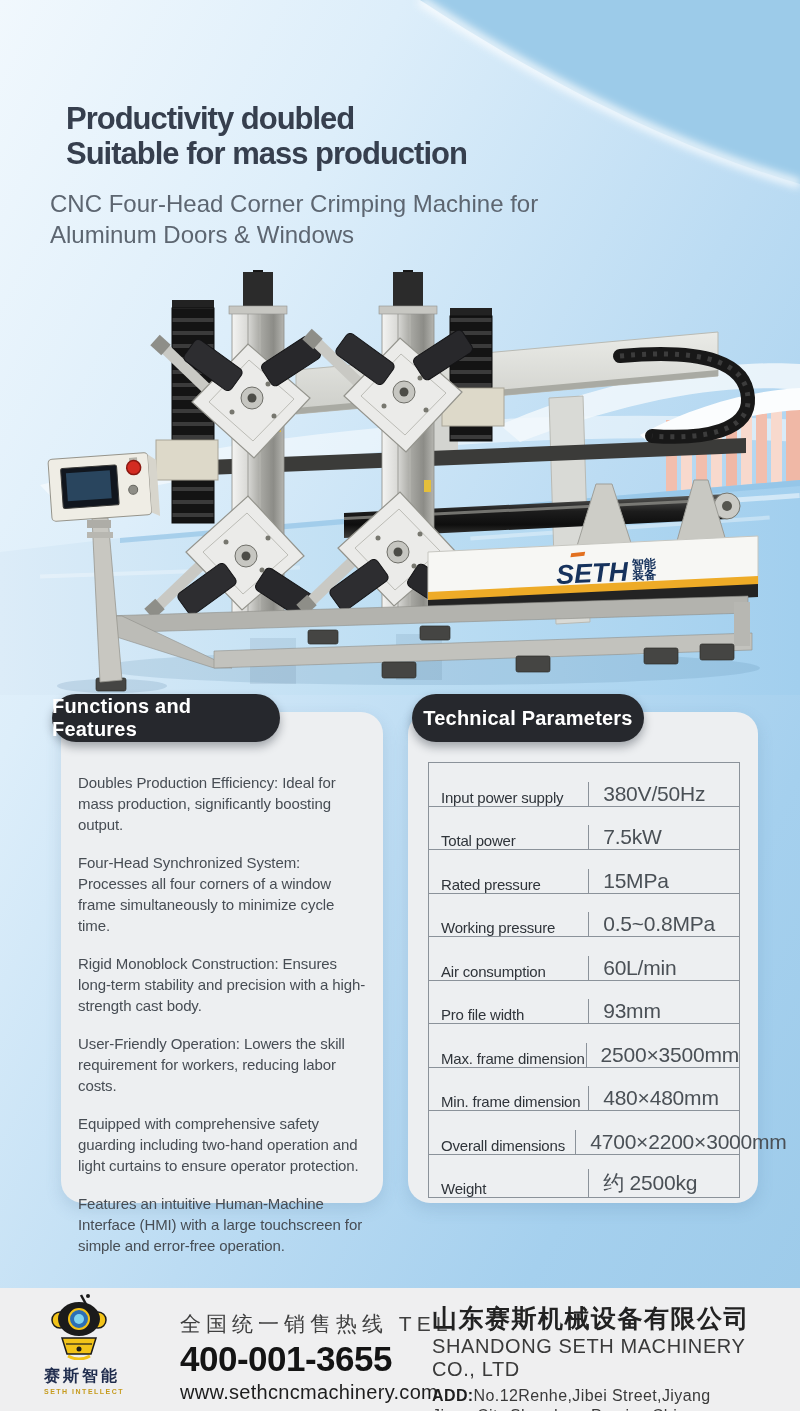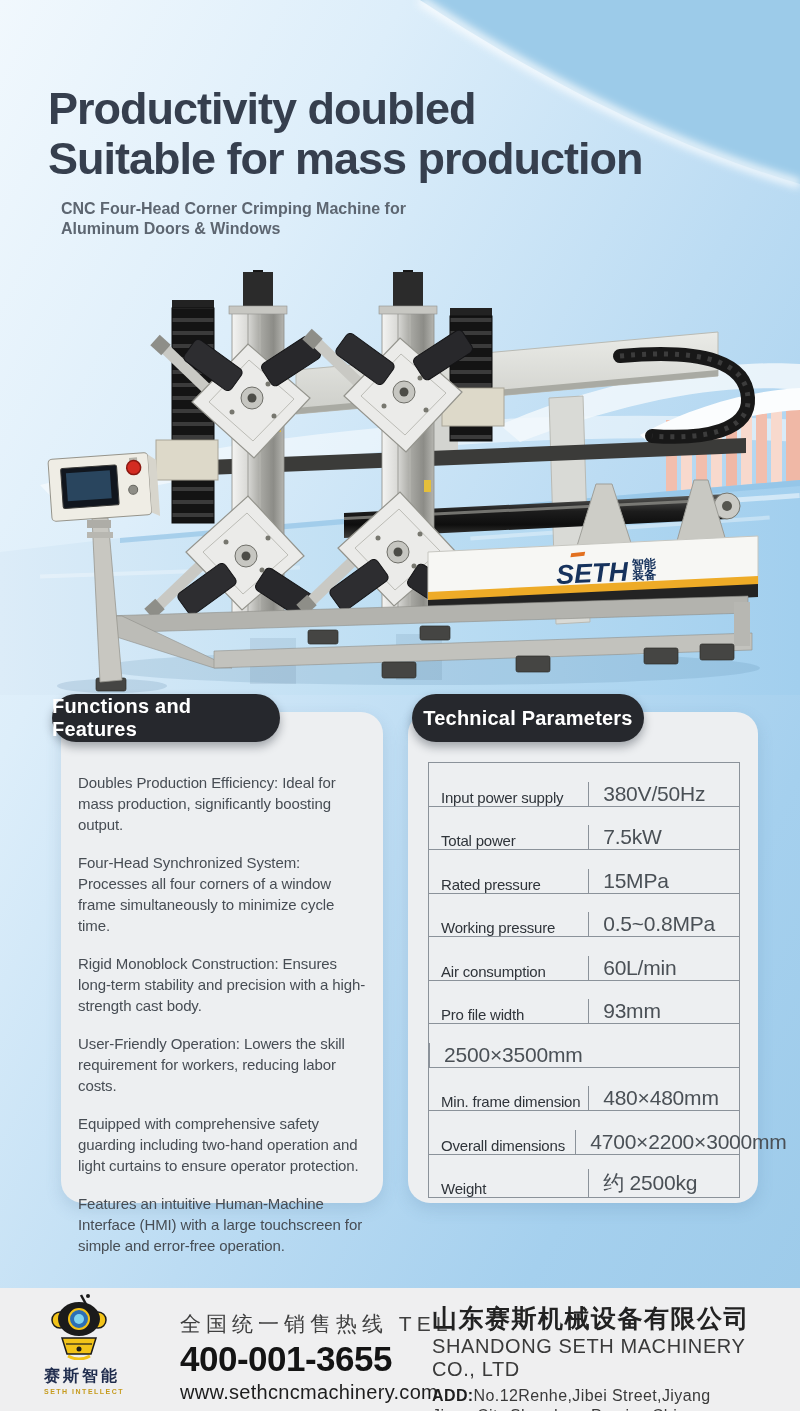--- a/index.html
+++ b/index.html
@@ -5,23 +5,23 @@
   html,body{margin:0;padding:0;}
   .poster{
     position:relative;width:800px;height:1411px;overflow:hidden;
     font-family:"Liberation Sans",sans-serif;
     background:linear-gradient(118deg,#f1f8fd 0%,#ddeefa 26%,#bcdcf3 55%,#a5d0ee 78%,#9ccae9 100%);
   }
   .bg-top,.machine{position:absolute;left:0;display:block;}
   .bg-top{top:0;}
   .machine{top:270px;}
   .hero{position:absolute;left:48px;top:84px;width:720px;}
-  .hero h1{margin:0;font-size:45px;line-height:1.12;font-weight:700;color:#363f4e;letter-spacing:-1px;}
+  .hero h1{margin:18px;font-size:31px;line-height:1.12;font-weight:700;color:#363f4e;letter-spacing:-1px;}
   .hero h1 span{display:block;}
-  .hero p{margin:14px 0 0 13px;font-size:16px;line-height:1.26;color:#5d6671;font-weight:700;}
+  .hero p{margin:14px 0 0 2px;font-size:24px;line-height:1.26;color:#5d6671;font-weight:400;}
   .hero p span{display:block;}
 
   .card{position:absolute;top:712px;height:491px;background:#edeff1;border-radius:22px;
         box-shadow:0 6px 16px rgba(70,110,150,.18);}
   .card.features{left:61px;width:322px;}
   .card.tech{left:408px;width:350px;}
   .pill{position:absolute;top:694px;height:48px;background:#26282d;border-radius:26px;
         color:#fff;font-size:20px;font-weight:700;display:flex;align-items:center;justify-content:center;
         box-shadow:0 5px 10px rgba(20,30,40,.35);z-index:3;letter-spacing:.2px;}
   .pill.features{left:52px;width:228px;}
@@ -293,20 +293,21 @@
         </div>
         <div class="param-row">
           <div class="param-label">Air consumption</div>
           <div class="param-value">60L/min</div>
         </div>
         <div class="param-row">
           <div class="param-label">Pro file width</div>
           <div class="param-value">93mm</div>
         </div>
         <div class="param-row">
+          <div class="param-label">Max. frame dimension</div>
           <div class="param-value">2500×3500mm</div>
         </div>
         <div class="param-row">
           <div class="param-label">Min. frame dimension</div>
           <div class="param-value">480×480mm</div>
         </div>
         <div class="param-row">
           <div class="param-label">Overall dimensions</div>
           <div class="param-value">4700×2200×3000mm</div>
         </div>

